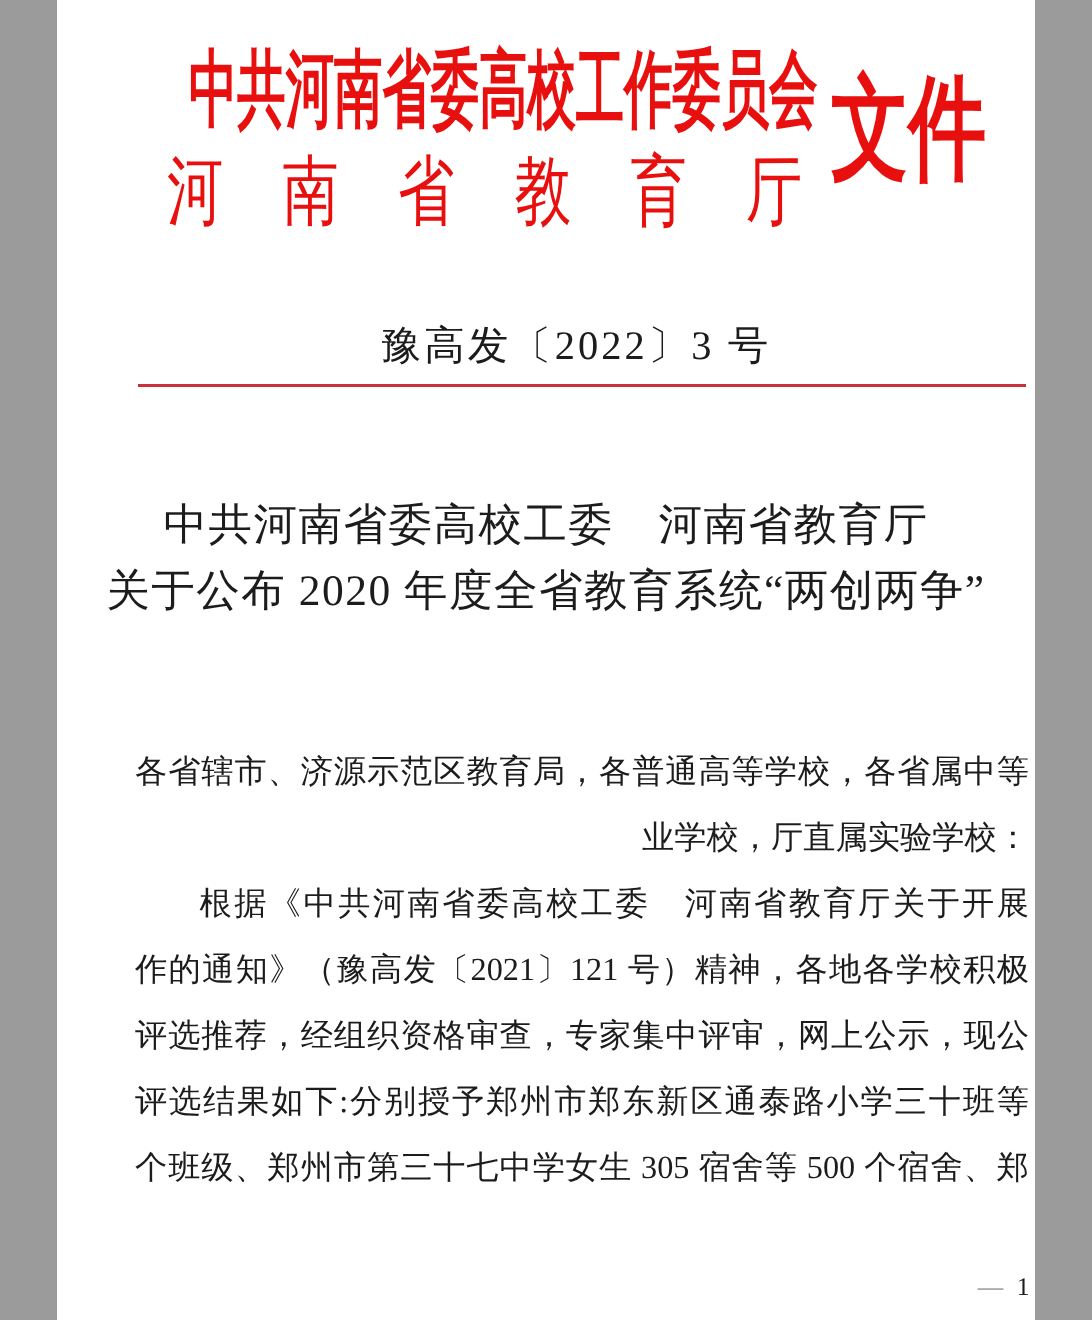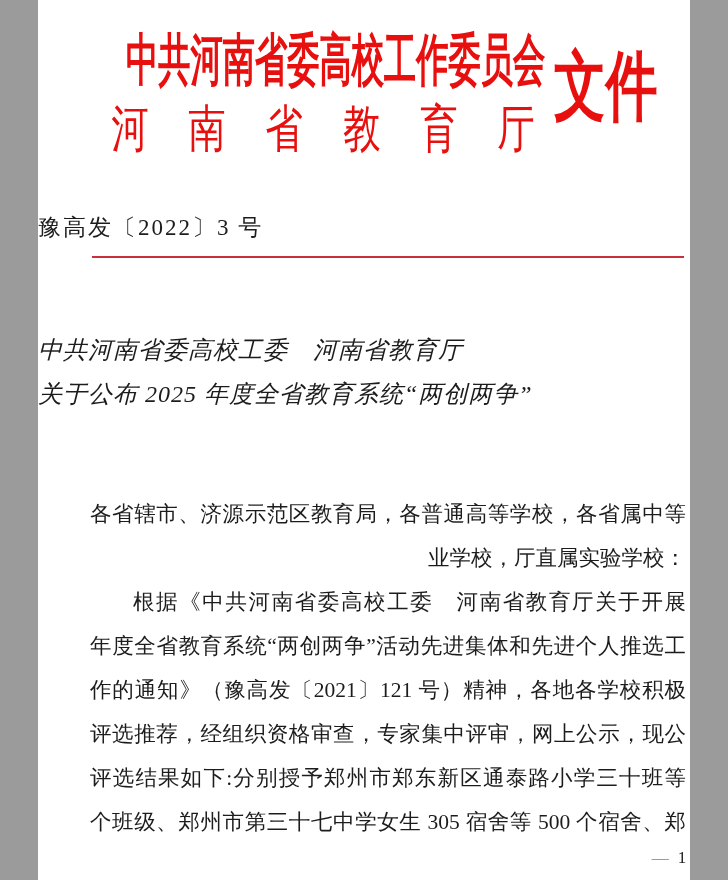--- a/index.html
+++ b/index.html
@@ -58,45 +58,46 @@
     transform: scale(0.68, 1.0);
     transform-origin: left top;
   }
 
   
   .doc-number {
     position: absolute;
     left: 0;
     top: 212px;
     width: 100%;
-    font-size: 23px;
+    text-align: center;
+    font-size: 27px;
     letter-spacing: 2px;
     color: var(--text, #1c1c1c);
+    padding-left: 20px;
   }
   .red-rule {
     position: absolute;
     left: 54px;
     top: 256px;
     width: 592px;
     height: 2px;
     background: var(--rule_red, #c9303a);
   }
 
   
   .title-block {
     position: absolute;
     left: 0;
     top: 328px;
     width: 100%;
-    text-align: left;
-    font-size: 24px;
+    text-align: center;
+    font-size: 29px;
     line-height: 44px;
     letter-spacing: 1px;
     color: var(--text, #1c1c1c);
-    font-style: italic;
   }
 
   
   .body-block {
     position: absolute;
     left: 52px;
     top: 492px;
     width: 596px;
     font-size: 21.5px;
     color: var(--text, #1c1c1c);
@@ -150,28 +151,27 @@
       </div>
     <div class="doc-type">文件</div>
   </div>
 
   <div class="doc-number">豫高发〔2022〕3 号</div>
 
   <div class="red-rule"></div>
 
   <div class="title-block">
     <div>中共河南省委高校工委　河南省教育厅</div>
-    <div>关于公布 2025 年度全省教育系统“两创两争”</div>
+    <div>关于公布 2020 年度全省教育系统“两创两争”</div>
   </div>
 
   <div class="body-block">
     <div class="body-line fill">各省辖市、济源示范区教育局，各普通高等学校，各省属中等职</div>
     <div class="body-line">业学校，厅直属实验学校：</div>
     <div class="body-line fill indent">根据《中共河南省委高校工委　河南省教育厅关于开展 2021</div>
-    <div class="body-line fill">年度全省教育系统“两创两争”活动先进集体和先进个人推选工</div>
     <div class="body-line fill">作的通知》（豫高发〔2021〕121 号）精神，各地各学校积极申报</div>
     <div class="body-line fill">评选推荐，经组织资格审查，专家集中评审，网上公示，现公布</div>
     <div class="body-line fill">评选结果如下:分别授予郑州市郑东新区通泰路小学三十班等 500</div>
     <div class="body-line fill">个班级、郑州市第三十七中学女生 305 宿舍等 500 个宿舍、郑州</div>
   </div>
 
   <div class="page-number">
     <span class="dash">—</span>
     <span class="num">1</span>
     <span class="dash">—</span>

